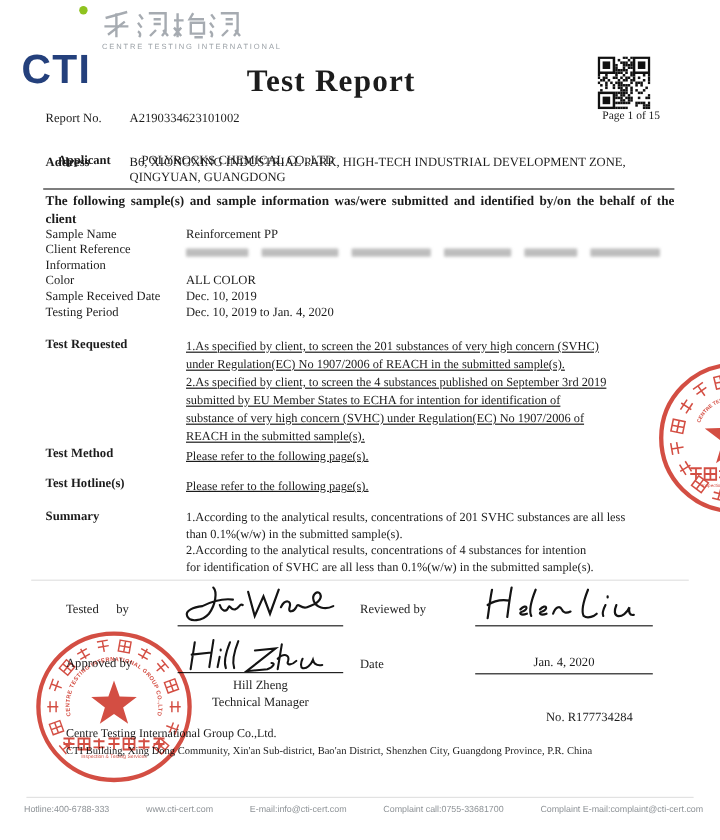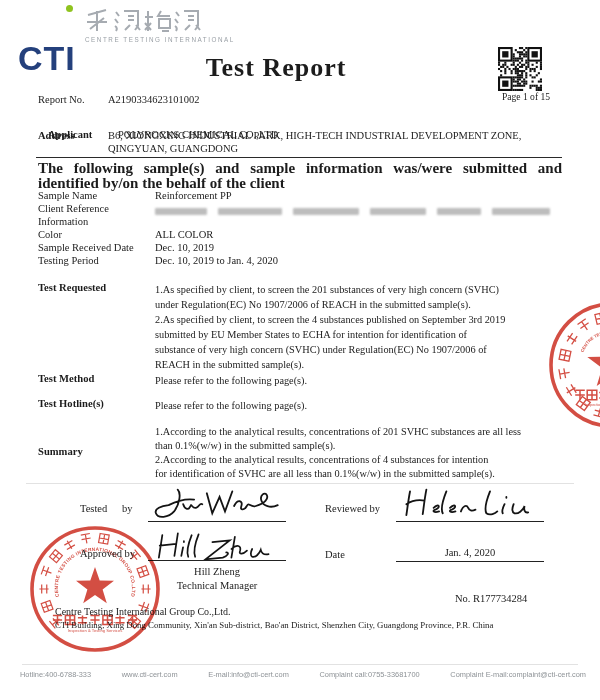--- a/index.html
+++ b/index.html
@@ -16,28 +16,28 @@
             letter-spacing:1.55px;}
   
   .title{width:552px;text-align:center;font-weight:bold;font-size:26px;letter-spacing:1px;}
   
   .row{display:flex;font-size:10.5px;line-height:13.2px;}
   .row .lab{flex:0 0 70px;}
   .inforow{display:flex;font-size:10.5px;line-height:12.9px;margin-bottom:0;}
   .inforow .ilab{flex:0 0 117px;}
   .hr-dark{border-top:1.4px solid #2a2a2a;}
   .hr-light{border-top:1px solid #e2e2e2;}
-  .statement{font-weight:bold;font-size:15px;line-height:14.5px;text-align:justify;font-family:Liberation Serif, serif;}
+  .statement{font-weight:bold;font-size:11px;line-height:14.5px;text-align:justify;font-family:Liberation Serif, serif;}
   .sec-label{font-weight:bold;font-size:10.6px;}
-  .sec-text{font-size:10.3px;line-height:15px;}
+  .sec-text{font-size:10.3px;line-height:15px;text-decoration:underline;}
   .sum-text{font-size:10.3px;line-height:14px;}
   .redact{display:inline-block;height:7px;background:#bdbdbd;border-radius:1px;
           filter:blur(1.3px);margin-right:11px;vertical-align:middle;}
   .sigline{border-top:1px solid #222;}
-  .siglabel{font-size:10.5px;margin-left:25px;}
+  .siglabel{font-size:10.5px;}
   .center{text-align:center;}
   .footer-bar{display:flex;justify-content:space-between;
               font-family:"Liberation Sans", sans-serif;font-size:7.4px;color:#8d9296;}
   .stamp{mix-blend-mode:multiply;opacity:.9;overflow:visible;}
   svg{display:block;}
 </style>
 </head>
 <body>
 
 <div class="page">
@@ -261,21 +261,21 @@
 submitted by EU Member States to ECHA for intention for identification of
 substance of very high concern (SVHC) under Regulation(EC) No 1907/2006 of
 REACH in the submitted sample(s).</div>
 
   <div class="abs sec-label" style="left:38px;top:373px;">Test Method</div>
   <div class="abs sec-text" style="left:155px;top:373px;width:418px;">Please refer to the following page(s).</div>
 
   <div class="abs sec-label" style="left:38px;top:398px;">Test Hotline(s)</div>
   <div class="abs sec-text" style="left:155px;top:398px;width:418px;">Please refer to the following page(s).</div>
 
-  <div class="abs sec-label" style="left:38px;top:446px;">Summary</div>
+  <div class="abs sec-label" style="left:38px;top:425px;">Summary</div>
   <div class="abs sum-text pre" style="left:155px;top:425px;width:420px;">1.According to the analytical results, concentrations of 201 SVHC substances are all less
 than 0.1%(w/w) in the submitted sample(s).
 2.According to the analytical results, concentrations of 4 substances for intention
 for identification of SVHC are all less than 0.1%(w/w) in the submitted sample(s).</div>
 
   <div class="abs hr-light" style="left:26px;top:483px;width:548px;"></div>
 
   <div class="abs siglabel" style="left:55px;top:503px;word-spacing:12px;">Tested by</div>
   <svg class="abs" style="left:140px;top:486px;" width="150" height="40" viewBox="0 0 150 44" aria-label="June Wang">
     <g fill="none" stroke="#141414" stroke-width="2" stroke-linecap="round">

